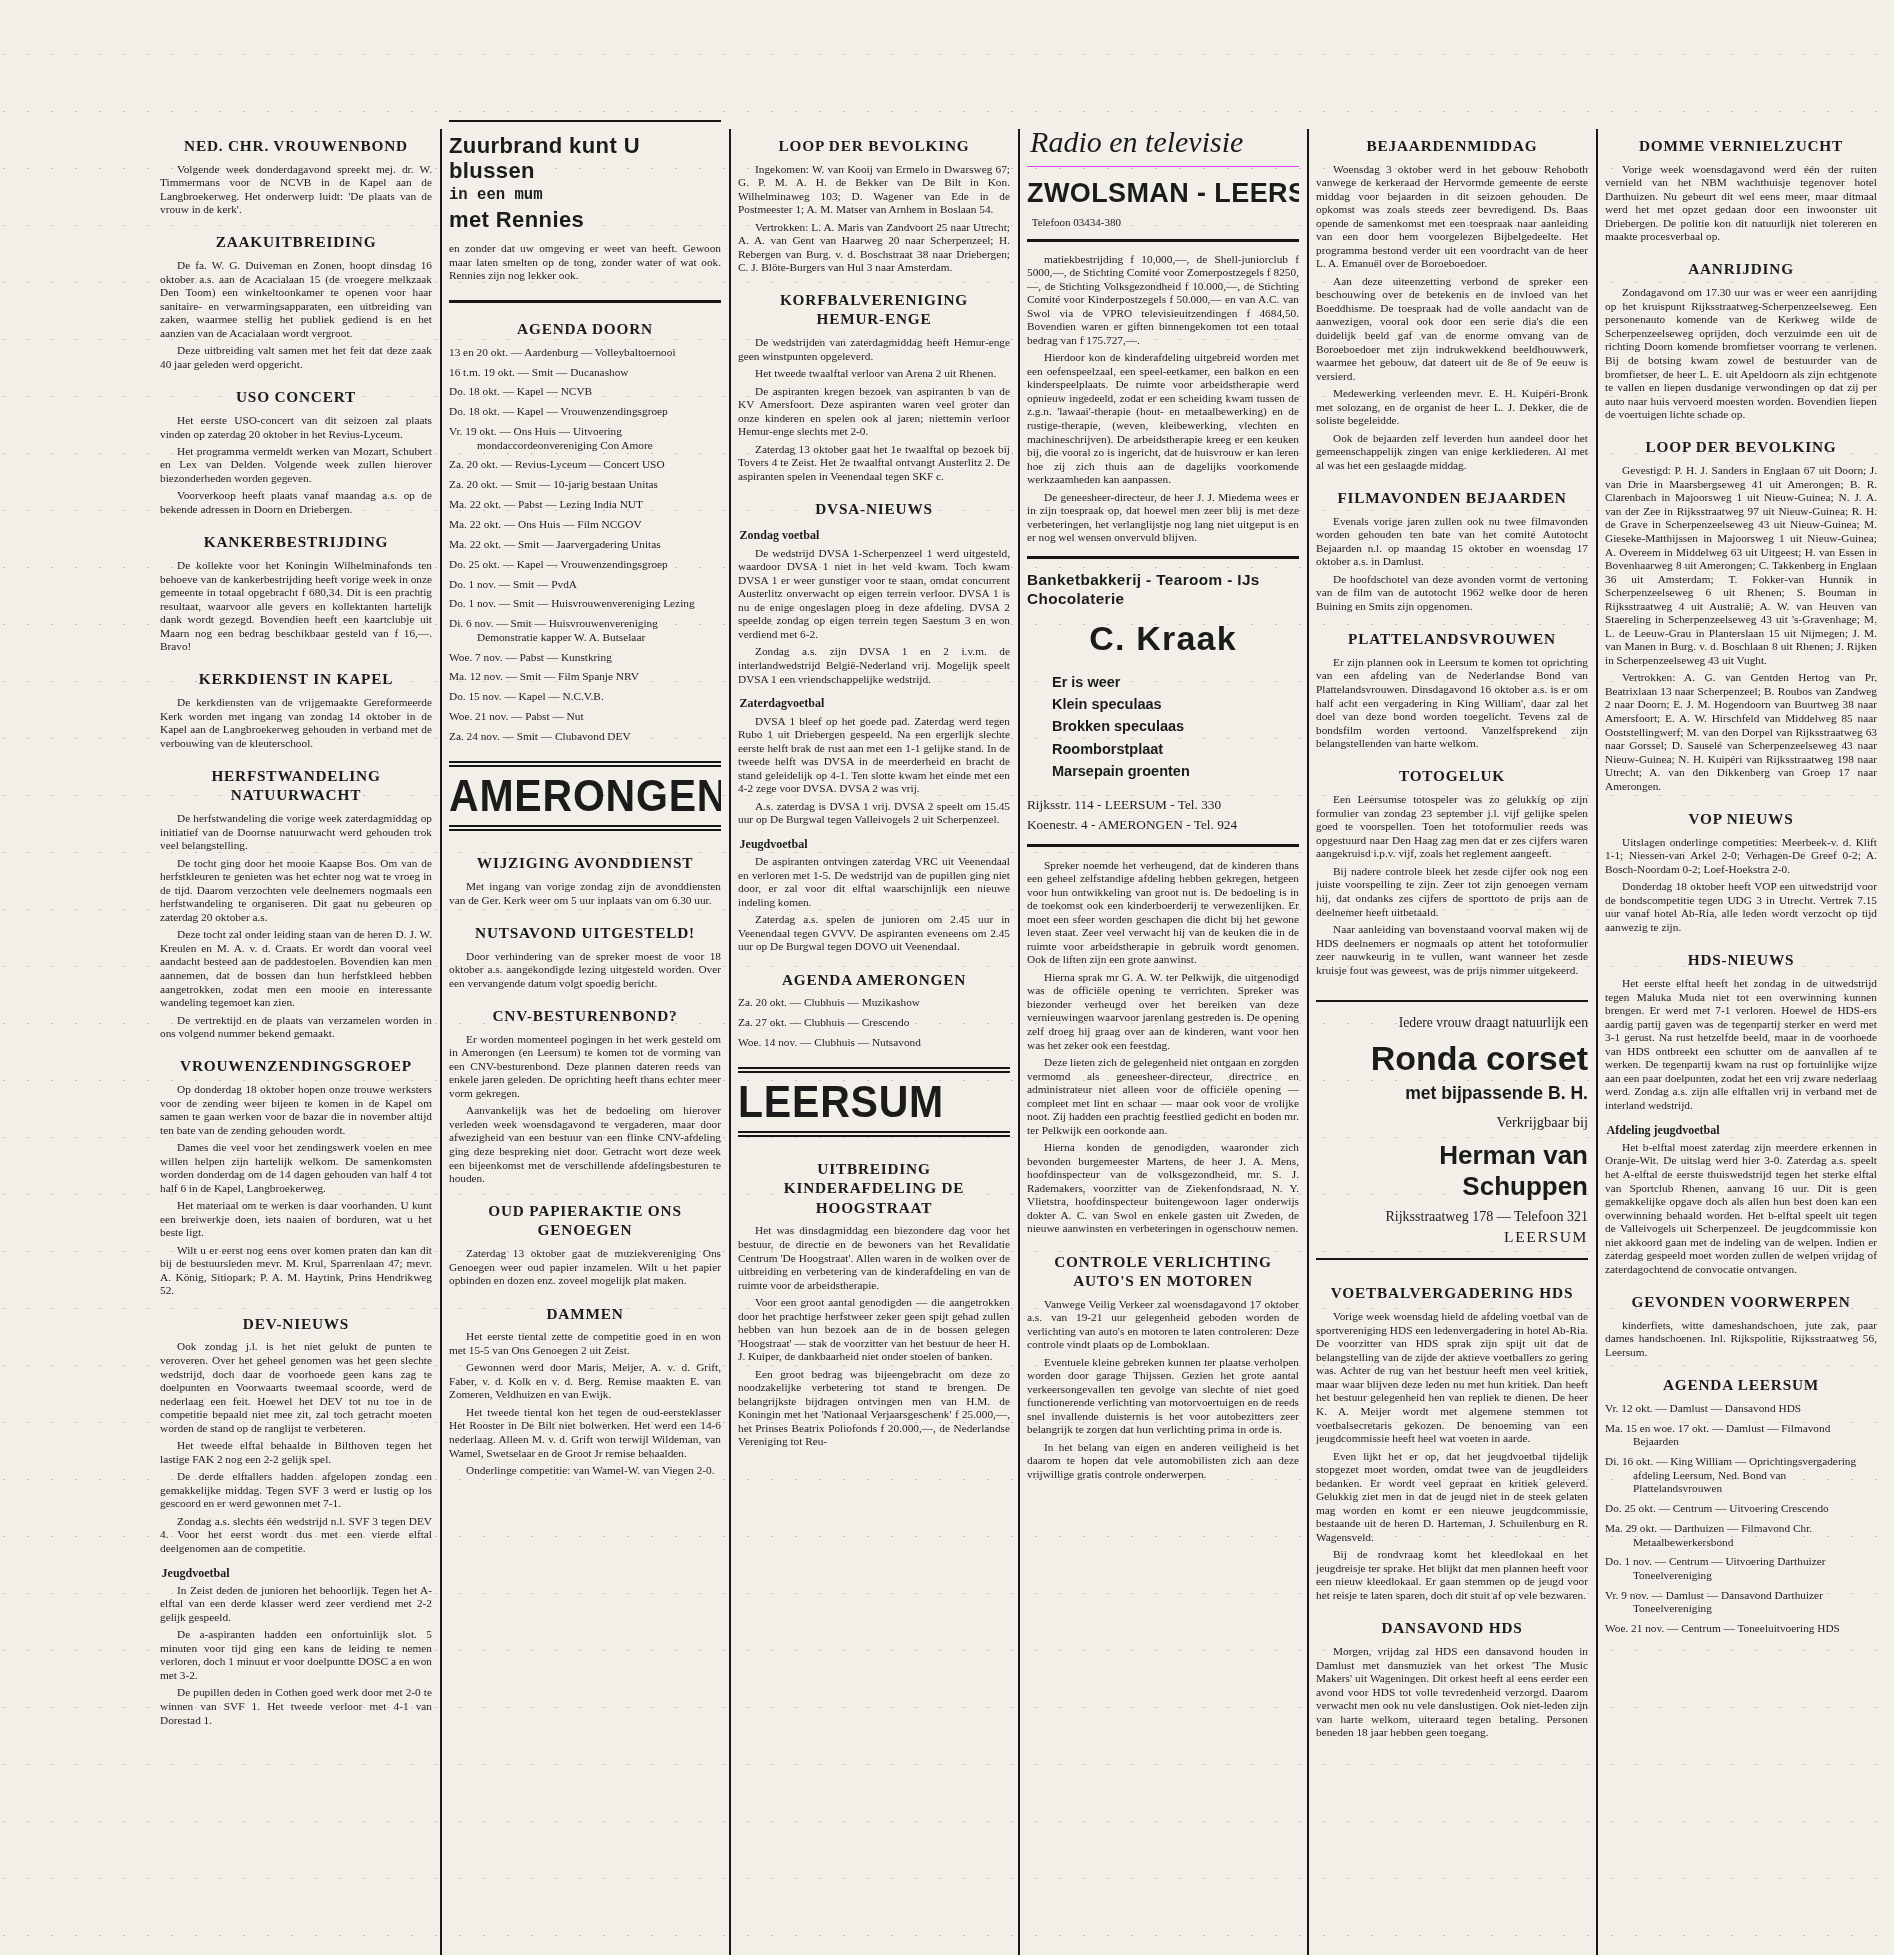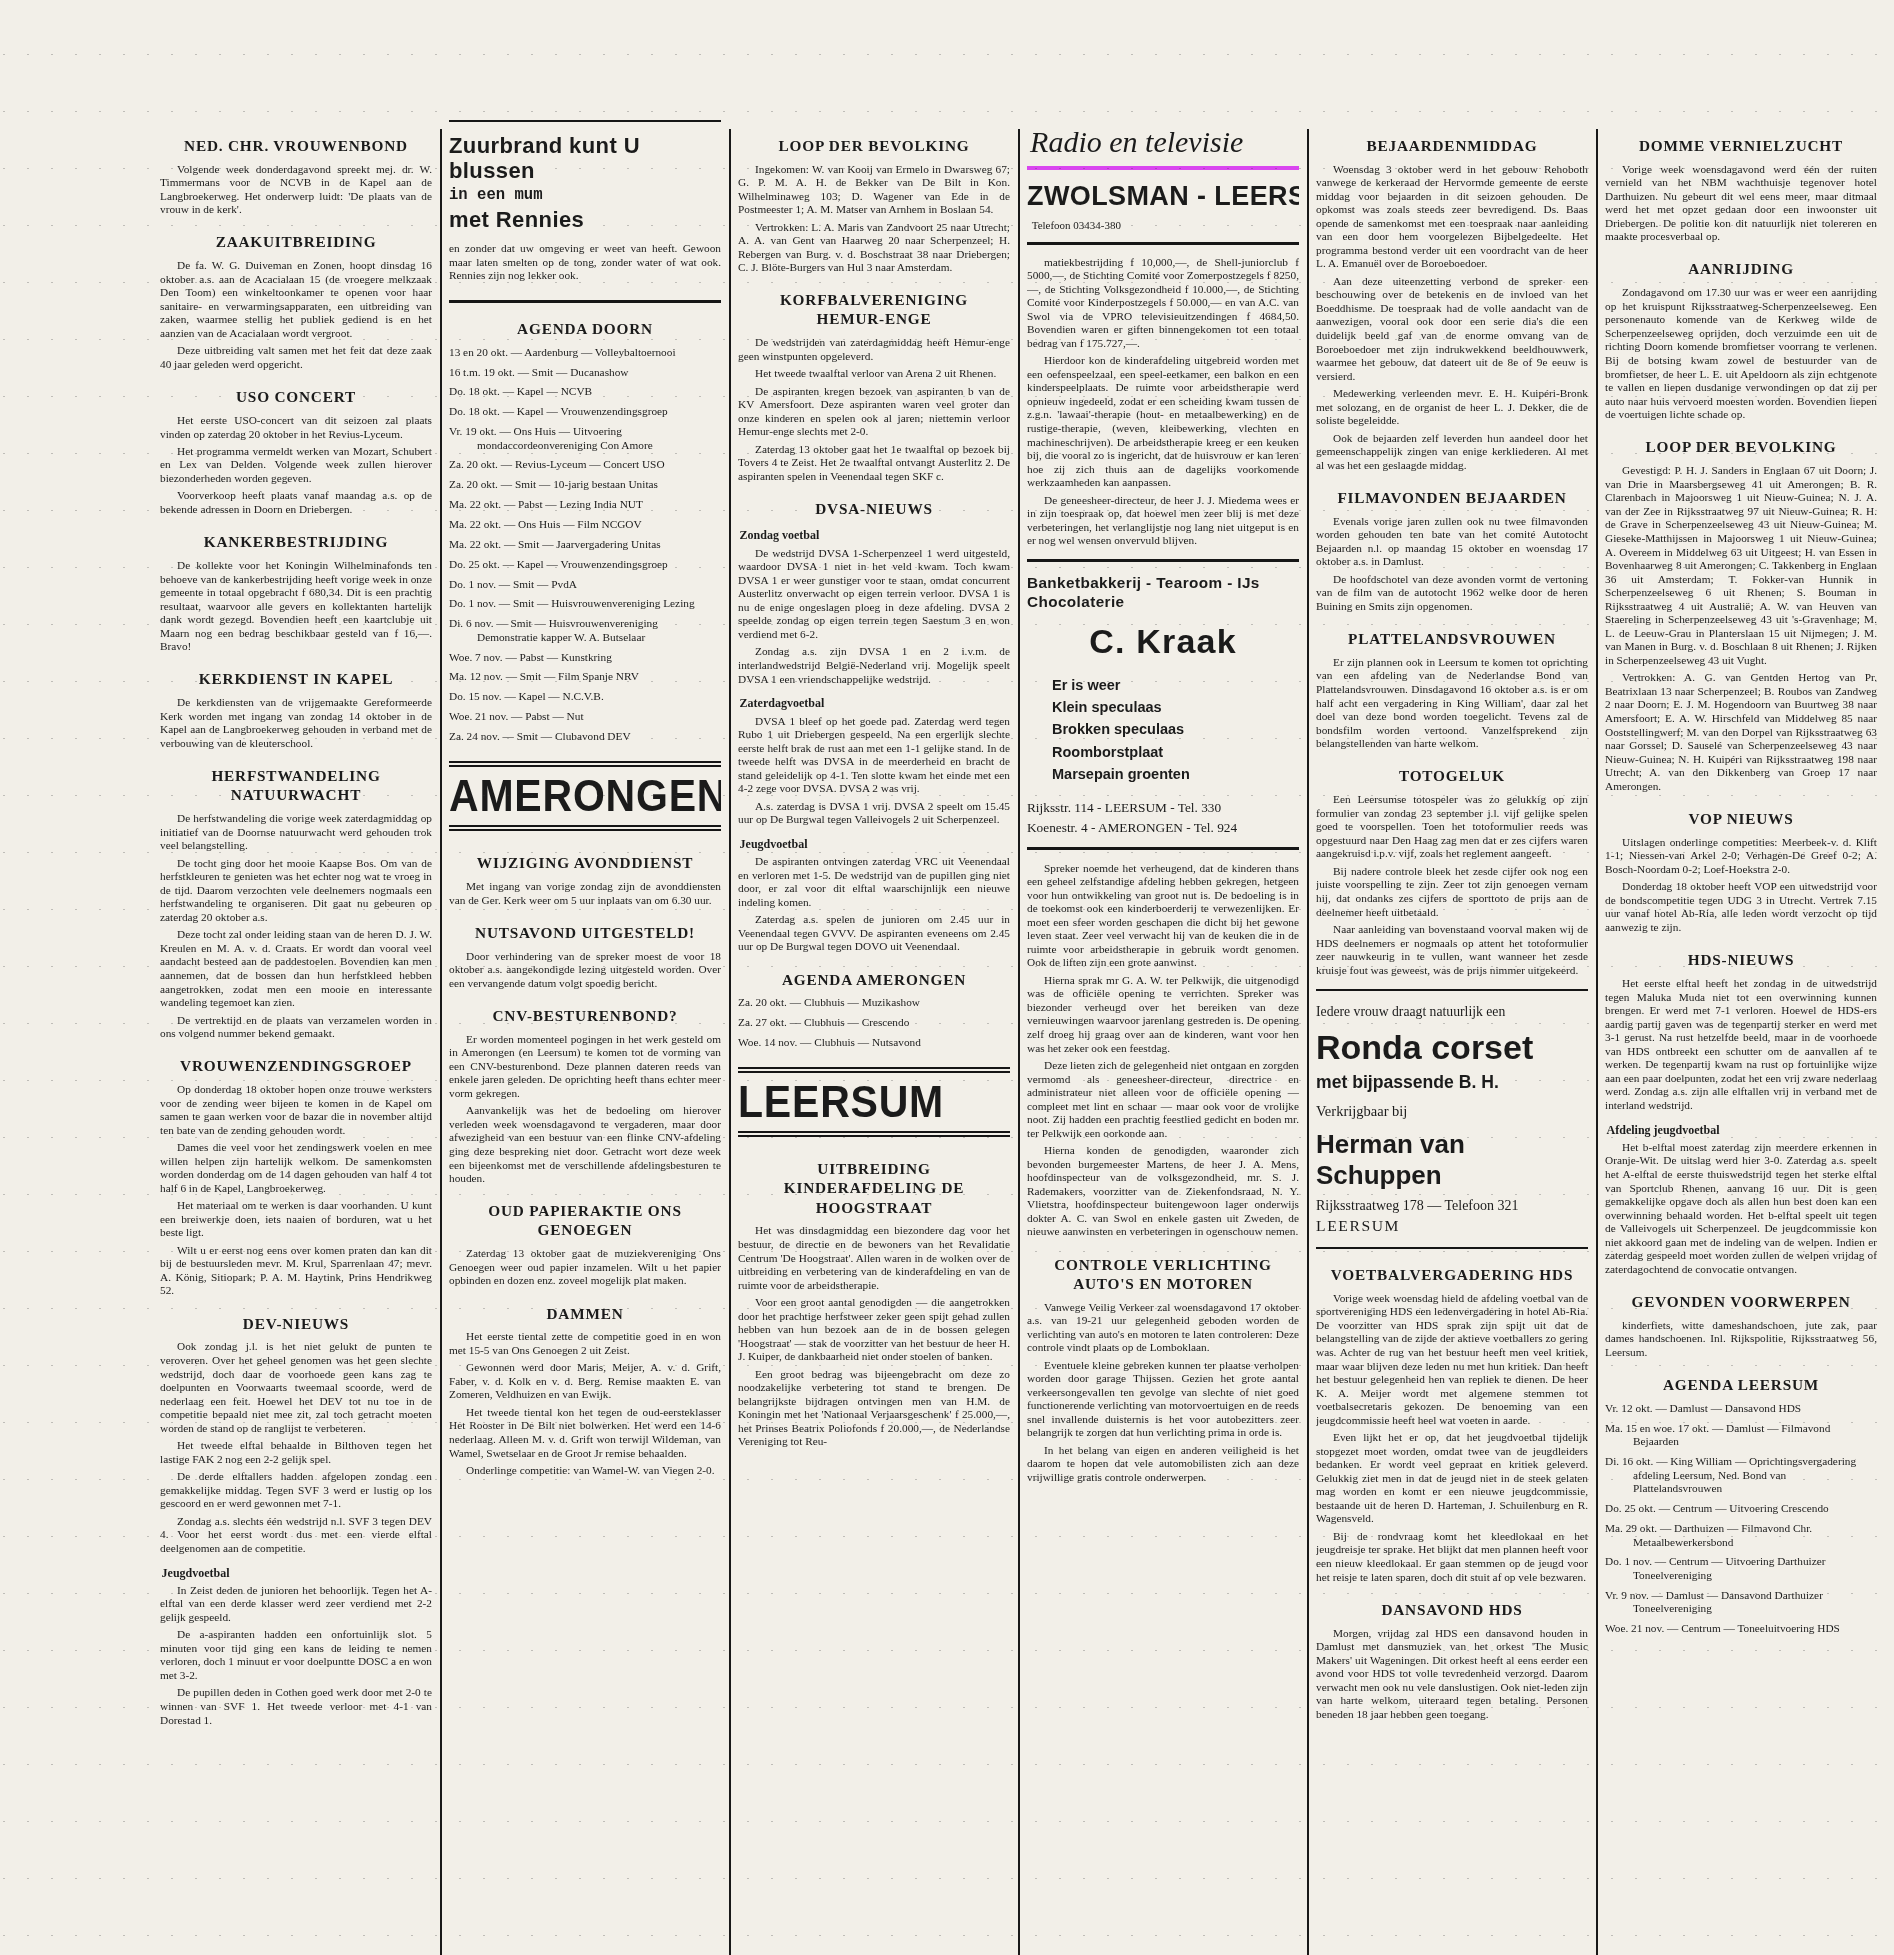--- a/index.html
+++ b/index.html
@@ -22,31 +22,31 @@
   .town-h{border-top:6.3px double #151515;border-bottom:6.3px double #151515;margin:17px 0 22px;padding:5.5px 0 3.9px;text-align:left;}
   .town-in{display:inline-block;font-family:"Liberation Sans",sans-serif;font-weight:bold;font-size:41px;
            letter-spacing:0.8px;transform:scaleY(1.08);}
   
   .ad-rennies{border-top:2px solid #161616;border-bottom:3.5px solid #161616;padding:11px 0 13.3px;margin-bottom:10.2px;}
   .ren-t1{font-family:"Liberation Sans",sans-serif;font-weight:bold;font-size:22px;line-height:1.15;letter-spacing:0.4px;}
   .ren-t2{font-family:Liberation Mono, monospace;font-weight:bold;font-size:15.6px;margin:2.3px 0;}
   .ren-body{margin-top:10.2px;text-indent:0;}
   
   .ad-radio{border-bottom:3.5px solid #161616;padding:3.9px 0 10.2px;margin-bottom:10.2px;}
-  .radio-kicker{font-size:30px;font-style:italic;border-bottom:4px solid #d946ef;padding:0 0 6.3px 3.1px;margin-bottom:9.4px;}
+  .radio-kicker{font-size:30px;font-style:italic;border-bottom:1px solid #d946ef;padding:0 0 6.3px 3.1px;margin-bottom:9.4px;}
   .radio-name{font-family:"Liberation Sans",sans-serif;font-weight:bold;font-size:27px;letter-spacing:0.4px;transform:scaleY(1.05);transform-origin:left;white-space:nowrap;}
   .radio-phone{font-size:11px;font-weight:normal;margin:7px 0 0 4.7px;}
   
   .ad-kraak{border-top:3.1px solid #161616;border-bottom:3.1px solid #161616;padding:11.7px 0 9.4px;margin:11.7px 0;}
   .kraak-line{font-family:"Liberation Sans",sans-serif;font-weight:bold;font-size:15.3px;letter-spacing:0.4px;}
   .kraak-name{font-family:"Liberation Sans",sans-serif;font-weight:bold;font-size:34px;text-align:center;margin:10.2px 0 11.7px;letter-spacing:1.2px;}
   .kraak-item{font-family:"Liberation Sans",sans-serif;font-weight:bold;font-size:14.5px;padding-left:25px;line-height:1.55;}
   .kraak-addr{font-size:13.3px;margin-top:11.7px;line-height:1.5;}
   
-  .ad-ronda{border-top:2.3px solid #161616;border-bottom:2.3px solid #161616;padding:13.3px 0 11.7px;margin:12px 0;text-align:left;}
+  .ad-ronda{border-top:2.3px solid #161616;border-bottom:2.3px solid #161616;padding:13.3px 0 11.7px;margin:23px 0;text-align:right;}
   .ronda-intro{font-size:13.7px;}
   .ronda-name{font-family:"Liberation Sans",sans-serif;font-weight:bold;font-size:34px;margin:6.3px 0 3.9px;}
   .ronda-sub{font-family:"Liberation Sans",sans-serif;font-weight:bold;font-size:17.6px;margin-bottom:10.2px;}
   .ronda-avail{font-size:14.5px;margin-bottom:8.6px;}
   .ronda-dealer{font-family:"Liberation Sans",sans-serif;font-weight:bold;font-size:26px;margin-bottom:6.3px;}
   .ronda-addr{font-size:14px;margin-bottom:2.3px;}
   .ronda-city{font-size:15.6px;letter-spacing:1.6px;}
   
   .ad-lugt{border-top:4.3px solid #161616;border-bottom:2.3px solid #161616;padding:6.3px 0 8.6px;margin-bottom:9.4px;}
   .lugt-name{font-family:"Liberation Sans",sans-serif;font-weight:bold;font-size:29px;letter-spacing:0.8px;white-space:nowrap;}

